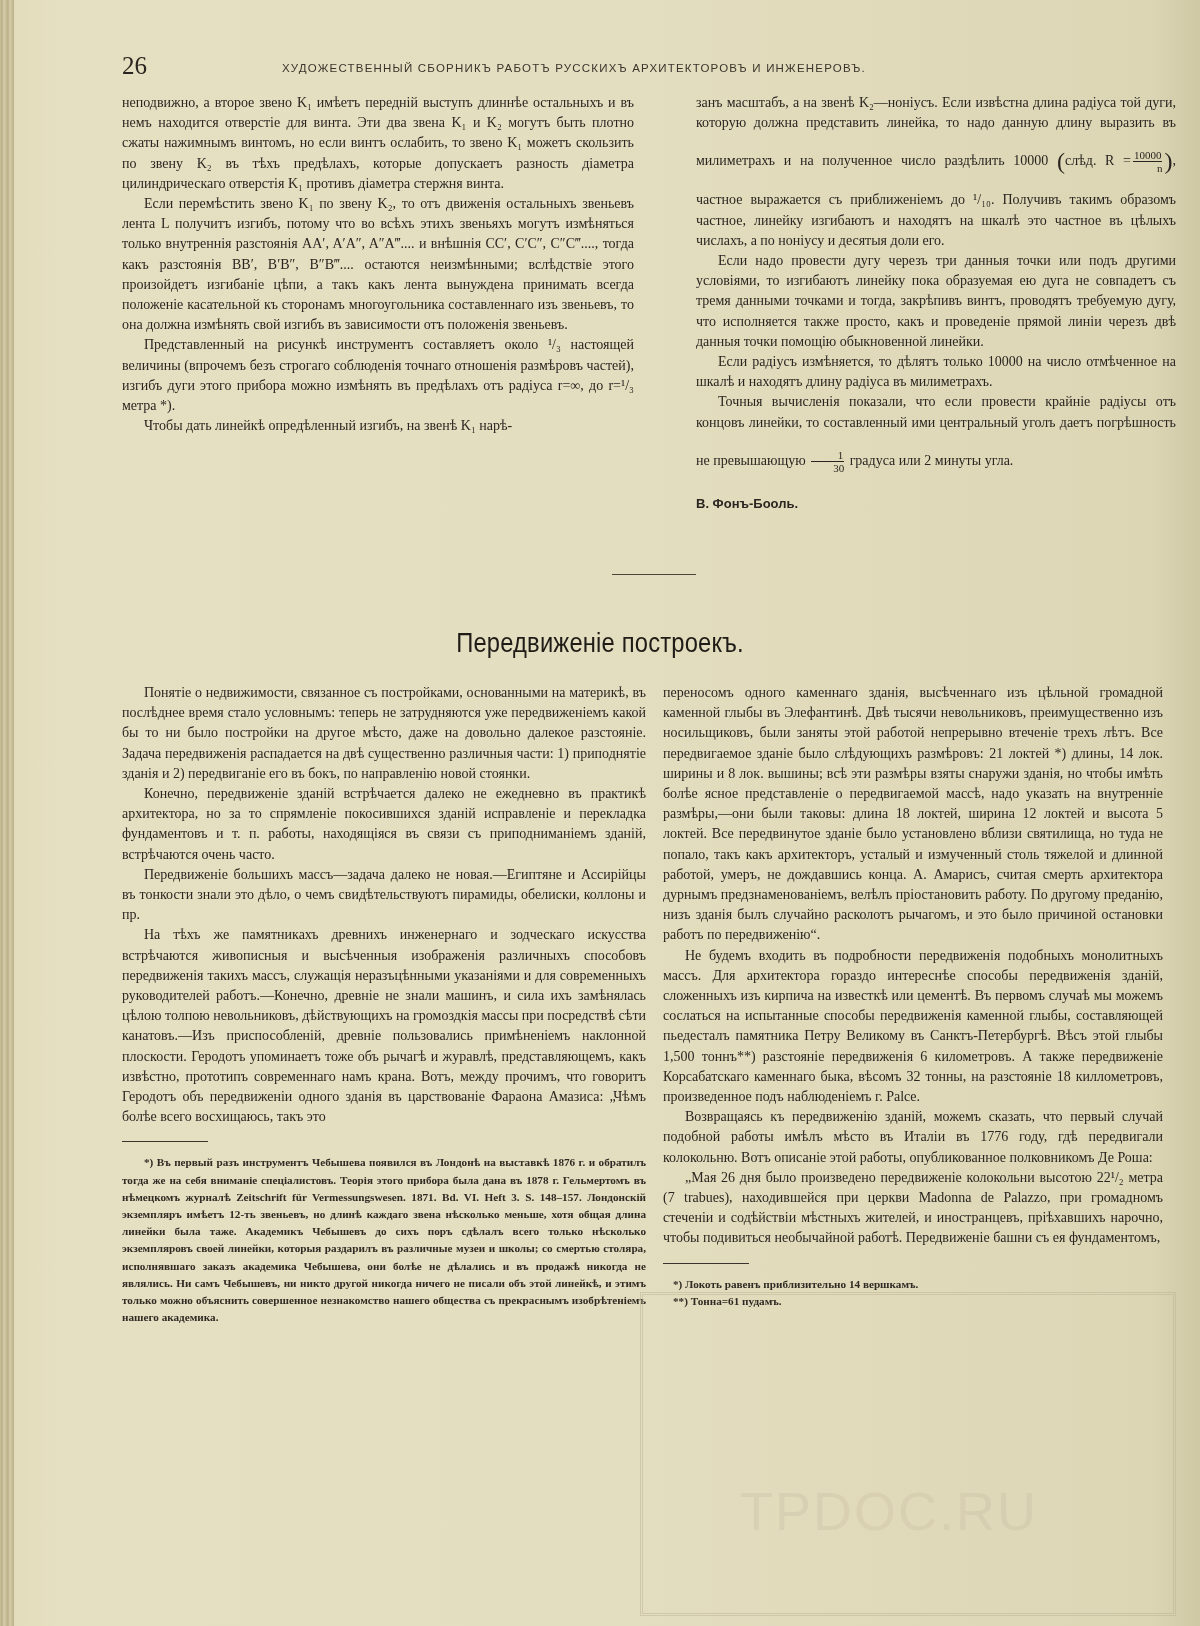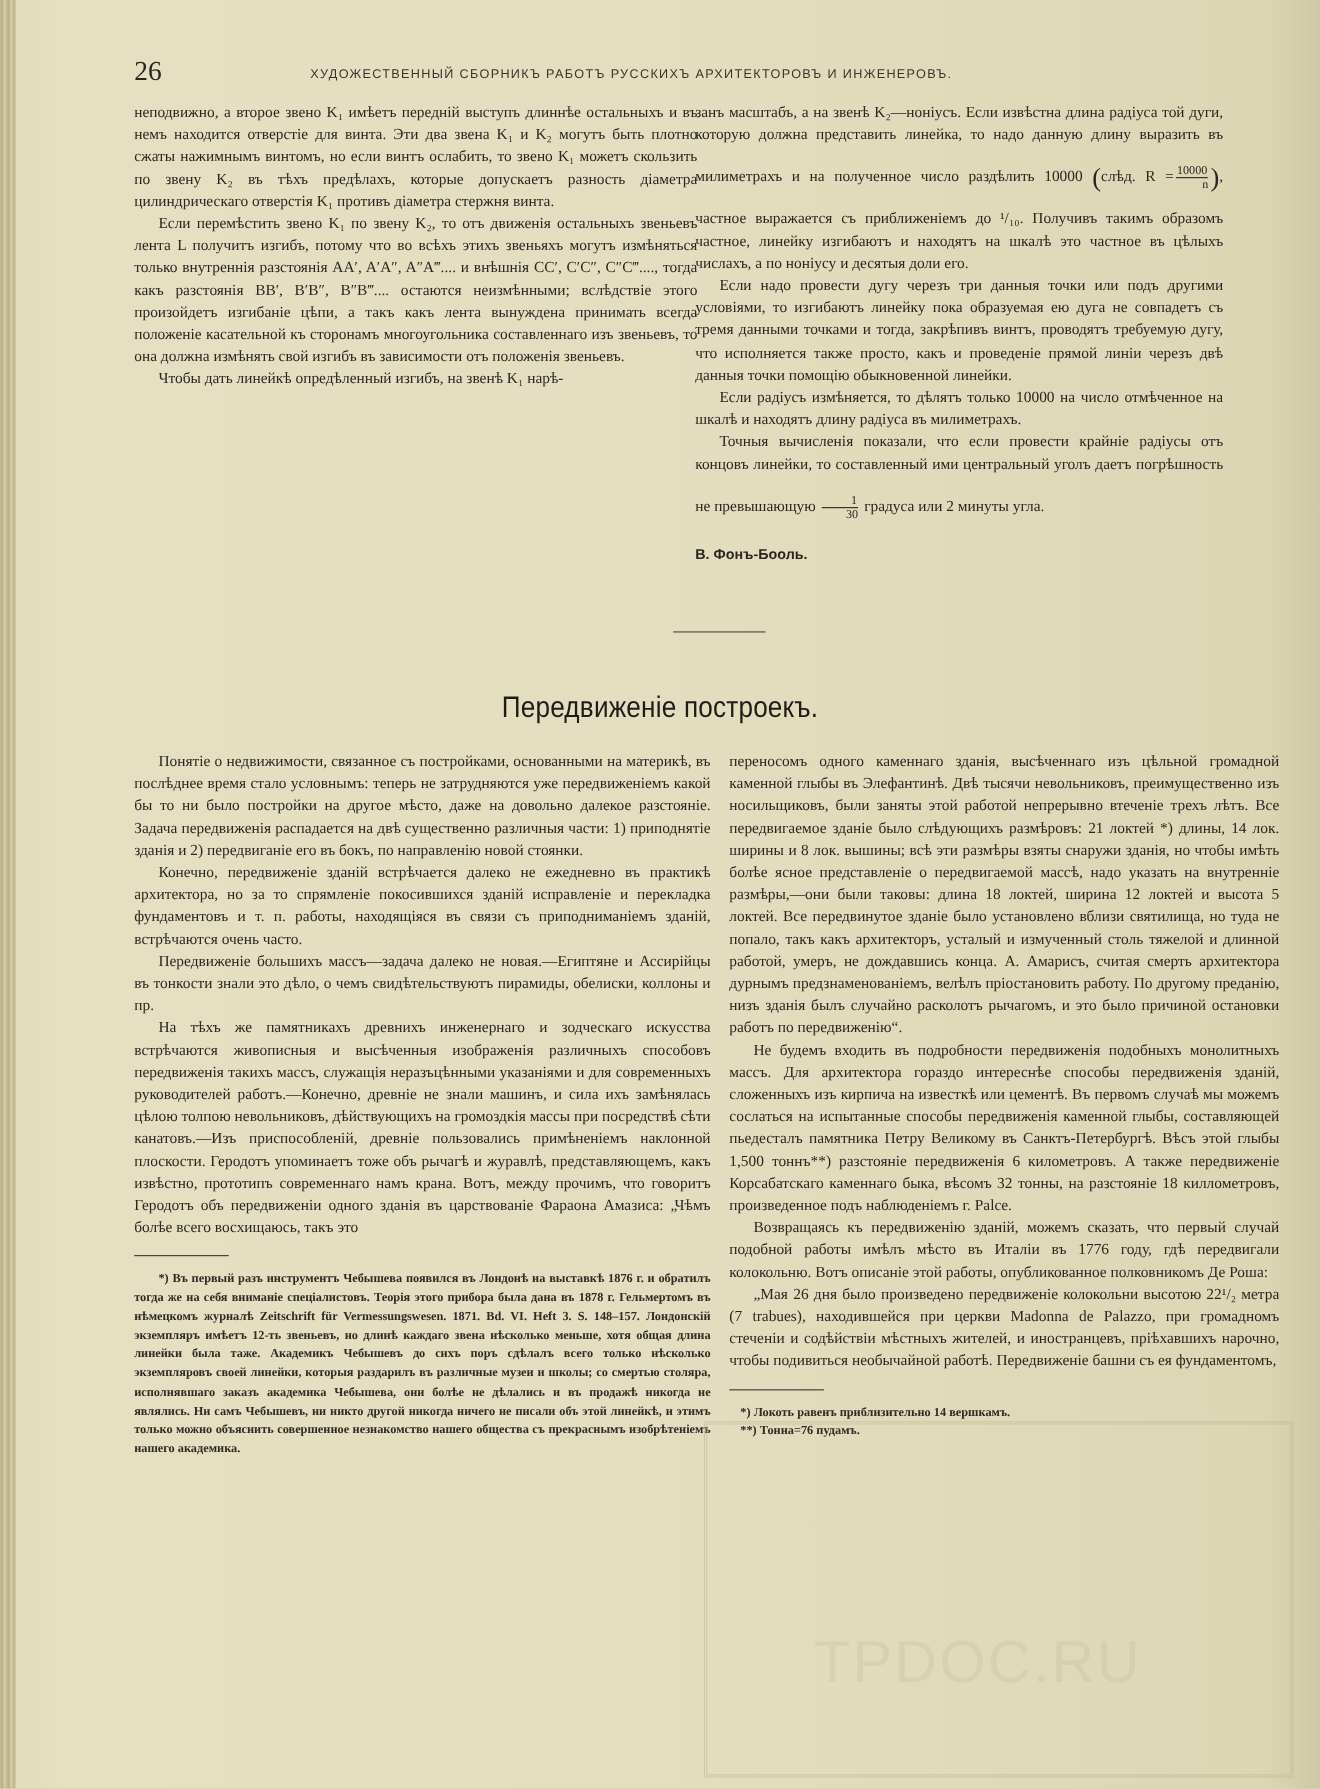--- a/index.html
+++ b/index.html
@@ -26,21 +26,21 @@
       position: absolute; left: 160px; top: 6px; font-size: 11.5px; letter-spacing: 1.2px;
       font-family: "Liberation Sans", "DejaVu Sans", sans-serif; color: #3a342c;
     }
     .col {
       position: absolute; font-size: 14px; line-height: 20.2px; text-align: justify;
       hyphens: manual;
     }
     .col p { margin: 0; text-indent: 22px; }
     .col p.noindent { text-indent: 0; }
     .col-tl { left: 122px; top: 93px; width: 512px; }
-    .col-tr { left: 632px; top: 93px; width: 480px; }
+    .col-tr { left: 696px; top: 93px; width: 480px; }
     .signature {
       font-family: "Liberation Sans", "DejaVu Sans", sans-serif;
       font-weight: bold; font-size: 13px; margin-top: 4px; padding-right: 24px;
     }
     .divider {
       position: absolute; left: 612px; top: 574px; width: 84px; height: 1px; background: #4a443a;
     }
     .article-title {
       position: absolute; left: 0; width: 1200px; top: 628px; text-align: center;
       font-family: "Liberation Sans", "DejaVu Sans", sans-serif; font-size: 27px;
@@ -73,20 +73,21 @@
 <div class="spine"></div>
 
 <div class="running-head">
   <span class="page-number">26</span>
   <span class="journal-title">ХУДОЖЕСТВЕННЫЙ СБОРНИКЪ РАБОТЪ РУССКИХЪ АРХИТЕКТОРОВЪ И ИНЖЕНЕРОВЪ.</span>
 </div>
 
 <div class="col col-tl">
   <p class="noindent">неподвижно, а второе звено K₁ имѣетъ переднiй выступъ длиннѣе остальныхъ и въ немъ находится отверстiе для винта. Эти два звена K₁ и K₂ могутъ быть плотно сжаты нажимнымъ винтомъ, но если винтъ ослабить, то звено K₁ можетъ скользить по звену K₂ въ тѣхъ предѣлахъ, которые допускаетъ разность дiаметра цилиндрическаго отверстiя K₁ противъ дiаметра стержня винта.</p>
   <p>Если перемѣстить звено K₁ по звену K₂, то отъ движенiя остальныхъ звеньевъ лента L получитъ изгибъ, потому что во всѣхъ этихъ звеньяхъ могутъ измѣняться только внутреннiя разстоянiя AA′, A′A″, A″A‴.... и внѣшнiя CC′, C′C″, C″C‴...., тогда какъ разстоянiя BB′, B′B″, B″B‴.... остаются неизмѣнными; вслѣдствiе этого произойдетъ изгибанiе цѣпи, а такъ какъ лента вынуждена принимать всегда положенiе касательной къ сторонамъ многоугольника составленнаго изъ звеньевъ, то она должна измѣнять свой изгибъ въ зависимости отъ положенiя звеньевъ.</p>
+  <p>Представленный на рисункѣ инструментъ составляетъ около ¹/₃ настоящей величины (впрочемъ безъ строгаго соблюденiя точнаго отношенiя размѣровъ частей), изгибъ дуги этого прибора можно измѣнять въ предѣлахъ отъ радiуса r=∞, до r=¹/₃ метра *).</p>
   <p>Чтобы дать линейкѣ опредѣленный изгибъ, на звенѣ K₁ нарѣ-</p>
 </div>
 
 <div class="col col-tr">
   <p class="noindent"><span>занъ масштабъ, а на звенѣ K₂—нонiусъ. Если извѣстна длина радiуса той дуги, которую должна представить линейка, то надо данную длину выразить въ милиметрахъ и на полученное число раздѣлить 10000</span> <span class="paren">(</span><span>слѣд. R =</span><span class="frac"><span class="num">10000</span><span class="den">n</span></span><span class="paren">)</span><span>, частное выражается съ приближенiемъ до ¹/₁₀. Получивъ такимъ образомъ частное, линейку изгибаютъ и находятъ на шкалѣ это частное въ цѣлыхъ числахъ, а по нонiусу и десятыя доли его.</span></p>
   <p>Если надо провести дугу черезъ три данныя точки или подъ другими условiями, то изгибаютъ линейку пока образуемая ею дуга не совпадетъ съ тремя данными точками и тогда, закрѣпивъ винтъ, проводятъ требуемую дугу, что исполняется также просто, какъ и проведенiе прямой линiи черезъ двѣ данныя точки помощiю обыкновенной линейки.</p>
   <p>Если радiусъ измѣняется, то дѣлятъ только 10000 на число отмѣченное на шкалѣ и находятъ длину радiуса въ милиметрахъ.</p>
   <p><span>Точныя вычисленiя показали, что если провести крайнiе радiусы отъ концовъ линейки, то составленный ими центральный уголъ даетъ погрѣшность не превышающую</span> <span class="frac"><span class="num">1</span><span class="den">30</span></span> <span>градуса или 2 минуты угла.</span></p>
   <div class="signature">В. Фонъ-Бооль.</div>
 </div>
@@ -107,18 +108,18 @@
 </div>
 
 <div class="col col-br">
   <p class="noindent">переносомъ одного каменнаго зданiя, высѣченнаго изъ цѣльной громадной каменной глыбы въ Элефантинѣ. Двѣ тысячи невольниковъ, преимущественно изъ носильщиковъ, были заняты этой работой непрерывно втеченiе трехъ лѣтъ. Все передвигаемое зданiе было слѣдующихъ размѣровъ: 21 локтей *) длины, 14 лок. ширины и 8 лок. вышины; всѣ эти размѣры взяты снаружи зданiя, но чтобы имѣть болѣе ясное представленiе о передвигаемой массѣ, надо указать на внутреннiе размѣры,—они были таковы: длина 18 локтей, ширина 12 локтей и высота 5 локтей. Все передвинутое зданiе было установлено вблизи святилища, но туда не попало, такъ какъ архитекторъ, усталый и измученный столь тяжелой и длинной работой, умеръ, не дождавшись конца. А. Амарисъ, считая смерть архитектора дурнымъ предзнаменованiемъ, велѣлъ прiостановить работу. По другому преданiю, низъ зданiя былъ случайно расколотъ рычагомъ, и это было причиной остановки работъ по передвиженiю“.</p>
   <p>Не будемъ входить въ подробности передвиженiя подобныхъ монолитныхъ массъ. Для архитектора гораздо интереснѣе способы передвиженiя зданiй, сложенныхъ изъ кирпича на известкѣ или цементѣ. Въ первомъ случаѣ мы можемъ сослаться на испытанные способы передвиженiя каменной глыбы, составляющей пьедесталъ памятника Петру Великому въ Санктъ-Петербургѣ. Вѣсъ этой глыбы 1,500 тоннъ**) разстоянiе передвиженiя 6 километровъ. А также передвиженiе Корсабатскаго каменнаго быка, вѣсомъ 32 тонны, на разстоянiе 18 киллометровъ, произведенное подъ наблюденiемъ г. Palce.</p>
   <p>Возвращаясь къ передвиженiю зданiй, можемъ сказать, что первый случай подобной работы имѣлъ мѣсто въ Италiи въ 1776 году, гдѣ передвигали колокольню. Вотъ описанiе этой работы, опубликованное полковникомъ Де Роша:</p>
   <p>„Мая 26 дня было произведено передвиженiе колокольни высотою 22¹/₂ метра (7 trabues), находившейся при церкви Madonna de Palazzo, при громадномъ стеченiи и содѣйствiи мѣстныхъ жителей, и иностранцевъ, прiѣхавшихъ нарочно, чтобы подивиться необычайной работѣ. Передвиженiе башни съ ея фундаментомъ,</p>
   <div class="fn-rule"></div>
   <div class="footnote footnote-r">
     <p>*) Локоть равенъ приблизительно 14 вершкамъ.</p>
-    <p>**) Тонна=76 пудамъ.</p>
+    <p>**) Тонна=61 пудамъ.</p>
   </div>
 </div>
 
 <div class="watermark-frame"></div>
 <div class="watermark-text">ТРDOC.RU</div>
 
 </body></html>

